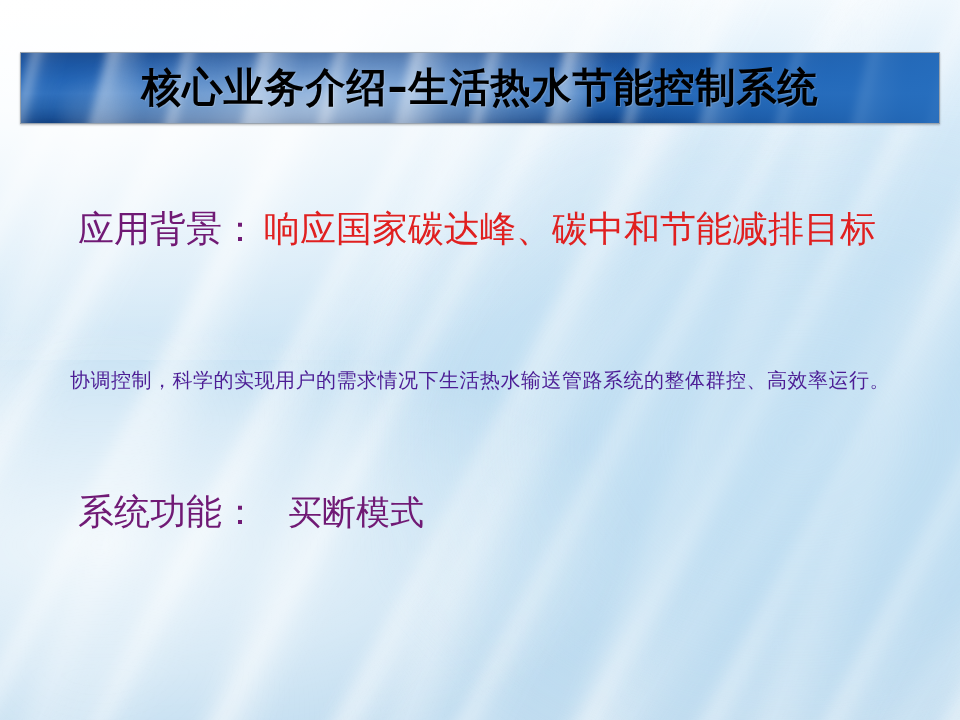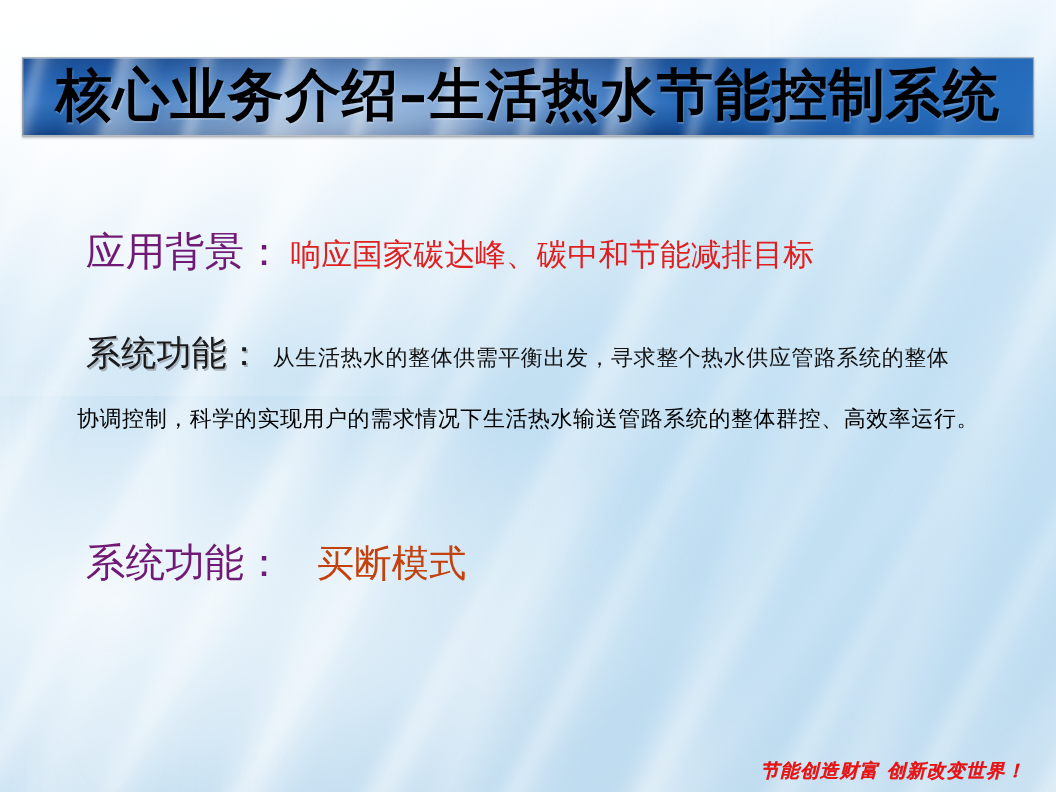--- a/index.html
+++ b/index.html
@@ -168,21 +168,21 @@
         rgba(38,110,190,0.90) 100%);
   }
   #title-text {
     position: absolute;
     inset: 0;
     display: flex;
     align-items: center;
     justify-content: center;
     font-family: "DejaVu Sans", "Liberation Sans", sans-serif;
     font-weight: bold;
-    font-size: 51px;
+    font-size: 40px;
     line-height: 1;
     color: #000000;
     letter-spacing: 1px;
     white-space: nowrap;
     padding-bottom: 2px;
     text-shadow: 1px 1px 0 rgba(255,255,255,.18);
   }
 
   
   #content {
@@ -199,21 +199,21 @@
   
   #row-background { left: 78px; top: 205px; }
   .label-lg {
     font-family: "Liberation Serif", "DejaVu Serif", serif;
     font-size: 36px;
     color: #701a75;
     vertical-align: baseline;
   }
   .value-red-lg {
     font-family: "Liberation Serif", "DejaVu Serif", serif;
-    font-size: 28px;
+    font-size: 36px;
     color: #e02020;
     vertical-align: baseline;
     margin-left: 6px;
   }
 
   
   #row-function { left: 78px; top: 300px; }
   .label-lg-shadow {
     font-family: "Liberation Serif", "DejaVu Serif", serif;
     font-size: 32px;
@@ -227,30 +227,30 @@
     color: #111111;
     letter-spacing: .5px;
     vertical-align: baseline;
     margin-left: 10px;
   }
   #row-function-l2 { left: 70px; top: 367px; }
   #row-function-l3 { left: 70px; top: 422px; }
   .body-text-line {
     font-family: "Liberation Serif", "DejaVu Serif", serif;
     font-size: 20px;
-    color: #000000;
+    color: #4c1d95;
     letter-spacing: .5px;
   }
 
   
   #row-model { left: 78px; top: 488px; }
   .value-red-md {
     font-family: "Liberation Serif", "DejaVu Serif", serif;
     font-size: 34px;
-    color: #c2410c;
+    color: #701a75;
     vertical-align: baseline;
     margin-left: 30px;
   }
 
   
   #footer-slogan {
     position: absolute;
     right: 28px;
     bottom: 8px;
     font-family: "DejaVu Sans", "Liberation Sans", sans-serif;
@@ -282,28 +282,24 @@
     <div class="banner-flat-right"></div>
     <div id="title-text">核心业务介绍–生活热水节能控制系统</div>
   </div>
 
   <div id="content">
 
     <div class="row" id="row-background">
       <span class="label-lg">应用背景：</span><span class="value-red-lg">响应国家碳达峰、碳中和节能减排目标</span>
     </div>
 
-    <div class="row" id="row-function">
-      <span class="label-lg-shadow">系统功能：</span><span class="body-text">从生活热水的整体供需平衡出发，寻求整个热水供应管路系统的整体</span>
-    </div>
     <div class="row" id="row-function-l2">
       <span class="body-text-line">协调控制，科学的实现用户的需求情况下生活热水输送管路系统的整体群控、高效率运行。</span>
     </div>
 
     <div class="row" id="row-model">
       <span class="label-lg">系统功能：</span><span class="value-red-md">买断模式</span>
     </div>
 
   </div>
 
-  <div id="footer-slogan">节能创造财富 创新改变世界！</div>
 
 </div>
 
 </body></html>

